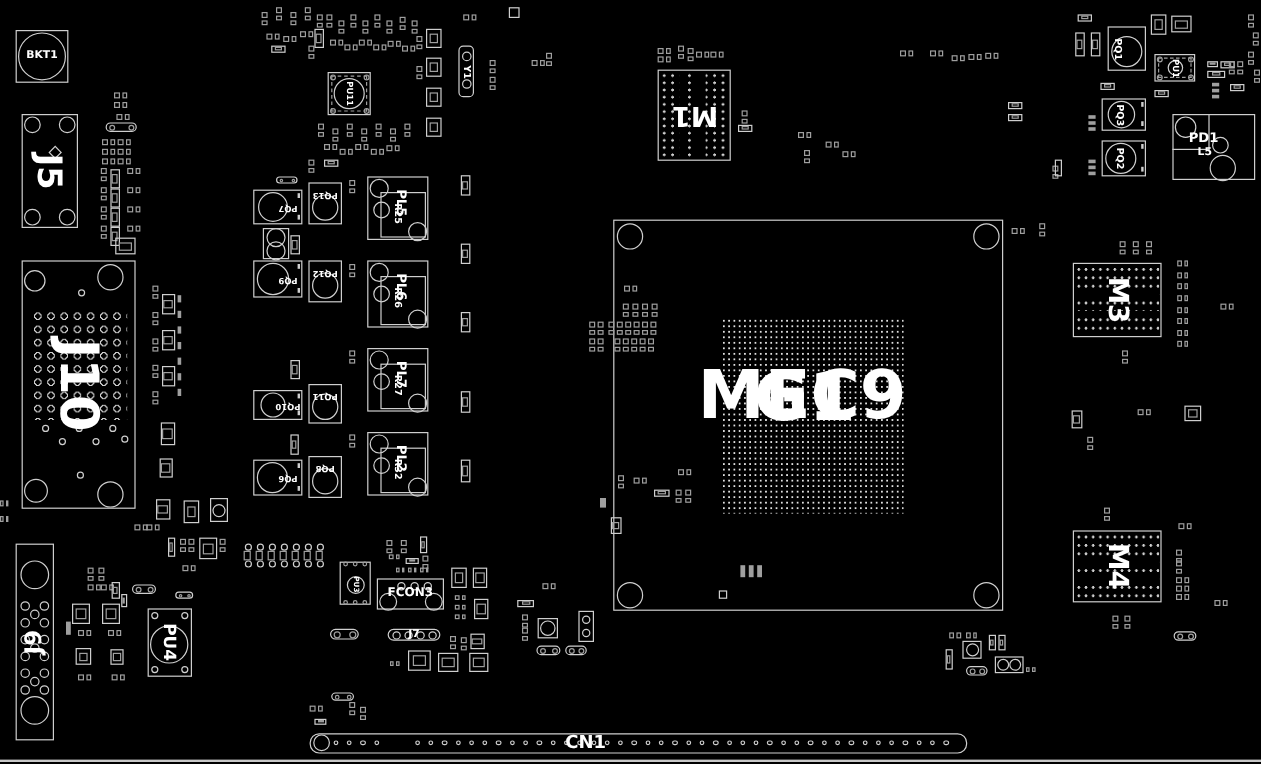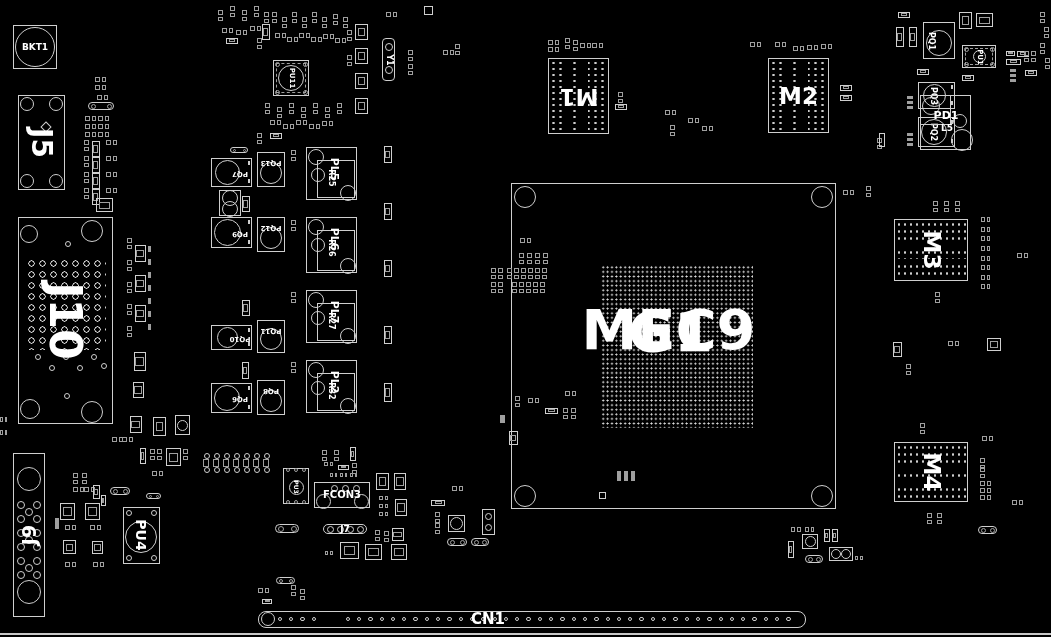--- a/index.html
+++ b/index.html
@@ -87,27 +87,20 @@
       <div class="cmp" style="left: 2.5px; top: 5px; width: 8px; height: 8px; border: 1px solid rgb(207, 207, 207); border-radius: 50%;"></div>
       <div class="cmp" style="left: 2.5px; top: 28px; width: 8px; height: 8px; border: 1px solid rgb(207, 207, 207); border-radius: 50%;"></div>
       <div class="cmp" style="left: 6.5px; top: 21.5px; transform: translate(-50%, -50%) rotate(90deg); font: 700 8px / 1 &quot;DejaVu Sans&quot;, sans-serif; color: rgb(255, 255, 255); white-space: nowrap;">Y1</div>
     </div>
     <div class="cmp" style="left: 548px; top: 58px; width: 61px; height: 76px;">
       <div class="cmp" style="left: 0px; top: 0px; width: 100%; height: 100%; border: 1px solid rgb(207, 207, 207);"></div>
       <div class="cmp" style="left: 2px; top: 2px; width: 57px; height: 72px; background-image: radial-gradient(circle, rgb(207, 207, 207) 1px, transparent 1.35px); background-size: 7px 6px;"></div>
       <div class="cmp" style="left: 18.3px; top: 2px; width: 4px; height: 72px; background: rgb(0, 0, 0);"></div>
       <div class="cmp" style="left: 30.5px; top: 2px; width: 9px; height: 72px; background: rgb(0, 0, 0);"></div>
       <div class="cmp" style="left: 30.5px; top: 38px; transform: translate(-50%, -50%) rotate(180deg); font: 700 23px / 1 &quot;DejaVu Sans&quot;, sans-serif; color: rgb(255, 255, 255); white-space: nowrap;">M1</div>
-    </div>
-    <div class="cmp" style="left: 768px; top: 58px; width: 61px; height: 75px;">
-      <div class="cmp" style="left: 0px; top: 0px; width: 100%; height: 100%; border: 1px solid rgb(207, 207, 207);"></div>
-      <div class="cmp" style="left: 2px; top: 2px; width: 57px; height: 71px; background-image: radial-gradient(circle, rgb(207, 207, 207) 1px, transparent 1.35px); background-size: 7px 6px;"></div>
-      <div class="cmp" style="left: 18.3px; top: 2px; width: 4px; height: 71px; background: rgb(0, 0, 0);"></div>
-      <div class="cmp" style="left: 30.5px; top: 2px; width: 9px; height: 71px; background: rgb(0, 0, 0);"></div>
-      <div class="cmp" style="left: 30.5px; top: 37.5px; transform: translate(-50%, -50%) rotate(0deg); font: 700 23px / 1 &quot;DejaVu Sans&quot;, sans-serif; color: rgb(255, 255, 255); white-space: nowrap;">M2</div>
     </div>
     <div class="cmp" style="left: 894px; top: 219px; width: 74px; height: 62px;">
       <div class="cmp" style="left: 0px; top: 0px; width: 100%; height: 100%; border: 1px solid rgb(207, 207, 207);"></div>
       <div class="cmp" style="left: 2px; top: 2px; width: 70px; height: 58px; background-image: radial-gradient(circle, rgb(207, 207, 207) 1px, transparent 1.35px); background-size: 6px 7px;"></div>
       <div class="cmp" style="left: 2px; top: 22.32px; width: 70px; height: 7px; background: rgb(0, 0, 0);"></div>
       <div class="cmp" style="left: 2px; top: 39.68px; width: 70px; height: 5px; background: rgb(0, 0, 0);"></div>
       <div class="cmp" style="left: 37px; top: 31px; transform: translate(-50%, -50%) rotate(90deg); font: 700 23px / 1 &quot;DejaVu Sans&quot;, sans-serif; color: rgb(255, 255, 255); white-space: nowrap;">M3</div>
     </div>
     <div class="cmp" style="left: 894px; top: 442px; width: 74px; height: 60px;">
       <div class="cmp" style="left: 0px; top: 0px; width: 100%; height: 100%; border: 1px solid rgb(207, 207, 207);"></div>
@@ -309,21 +302,21 @@
     <div class="cmp" style="left: 962px; top: 45px; width: 34px; height: 23px;">
       <div class="cmp" style="left: 0px; top: 0px; width: 100%; height: 100%; border: 1px solid rgb(207, 207, 207);"></div>
       <div class="cmp" style="left: 3px; top: 3px; width: 28px; height: 17px; border: 1px dashed rgb(159, 159, 159);"></div>
       <div class="cmp" style="left: 10.5px; top: 5px; width: 13px; height: 13px; border: 1px solid rgb(207, 207, 207); border-radius: 50%;"></div>
       <div class="cmp" style="left: 1.5px; top: 1.5px; width: 5px; height: 5px; border: 1px solid rgb(159, 159, 159); border-radius: 50%;"></div>
       <div class="cmp" style="left: 27.5px; top: 1.5px; width: 5px; height: 5px; border: 1px solid rgb(159, 159, 159); border-radius: 50%;"></div>
       <div class="cmp" style="left: 1.5px; top: 16.5px; width: 5px; height: 5px; border: 1px solid rgb(159, 159, 159); border-radius: 50%;"></div>
       <div class="cmp" style="left: 27.5px; top: 16.5px; width: 5px; height: 5px; border: 1px solid rgb(159, 159, 159); border-radius: 50%;"></div>
       <div class="cmp" style="left: 17px; top: 11.5px; transform: translate(-50%, -50%) rotate(90deg); font: 700 7px / 1 &quot;DejaVu Sans&quot;, sans-serif; color: rgb(255, 255, 255); white-space: nowrap;">PU1</div>
     </div>
-    <div class="cmp" style="left: 920px; top: 95px; width: 51px; height: 55px;">
+    <div class="cmp" style="left: 977px; top: 95px; width: 69px; height: 55px;">
       <div class="cmp" style="left: 0px; top: 0px; width: 100%; height: 100%; border: 1px solid rgb(207, 207, 207);"></div>
       <div class="cmp" style="left: 0px; top: 0px; width: 31px; height: 30px; border-right: 1px solid rgb(207, 207, 207); border-bottom: 1px solid rgb(207, 207, 207);"></div>
       <div class="cmp" style="left: 2px; top: 2px; width: 18px; height: 18px; border: 1px solid rgb(207, 207, 207); border-radius: 50%;"></div>
       <div class="cmp" style="left: 33px; top: 19px; width: 14px; height: 14px; border: 1px solid rgb(207, 207, 207); border-radius: 50%;"></div>
       <div class="cmp" style="left: 31px; top: 34px; width: 22px; height: 22px; border: 1px solid rgb(207, 207, 207); border-radius: 50%;"></div>
       <div class="cmp" style="left: 26px; top: 20px; transform: translate(-50%, -50%) rotate(0deg); font: 700 11px / 1 &quot;DejaVu Sans&quot;, sans-serif; color: rgb(255, 255, 255); white-space: nowrap;">PD1</div>
       <div class="cmp" style="left: 27px; top: 33px; transform: translate(-50%, -50%) rotate(0deg); font: 700 9px / 1 &quot;DejaVu Sans&quot;, sans-serif; color: rgb(255, 255, 255); white-space: nowrap;">L5</div>
     </div>
     <div class="cmp" style="left: 95px; top: 77px; width: 11px; height: 5px;">
       <div class="cmp" style="left: 0px; top: 0px; width: 4.5px; height: 5px; border: 1px solid rgb(159, 159, 159);"></div>

